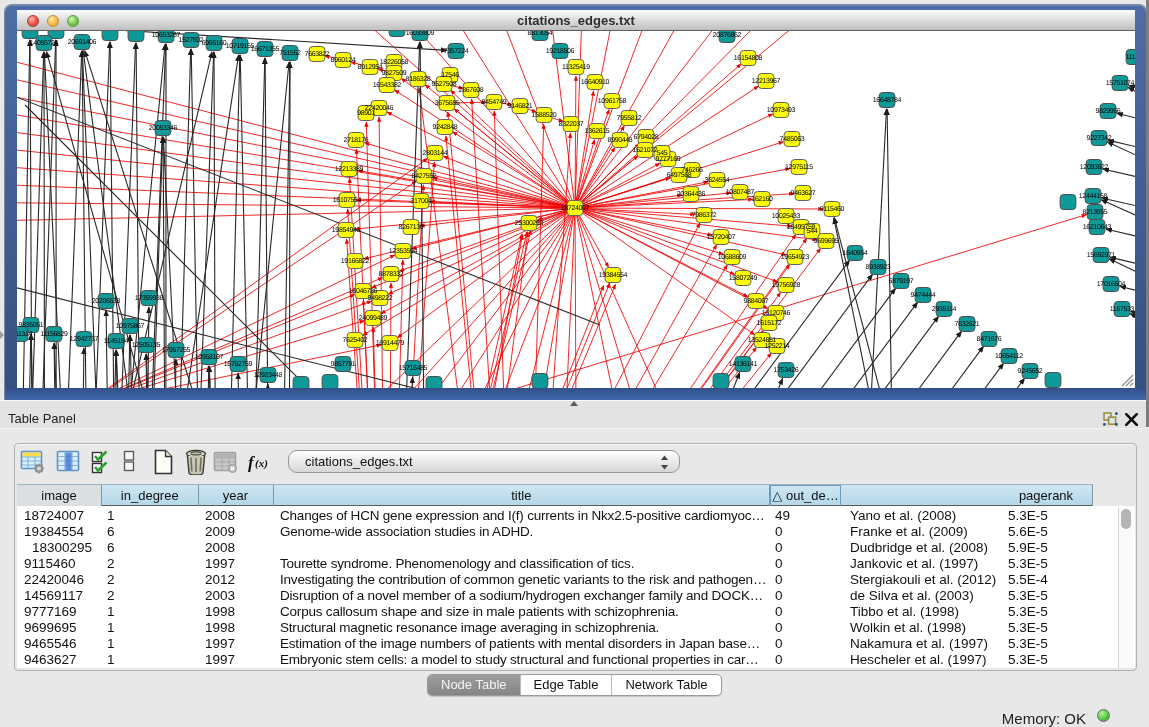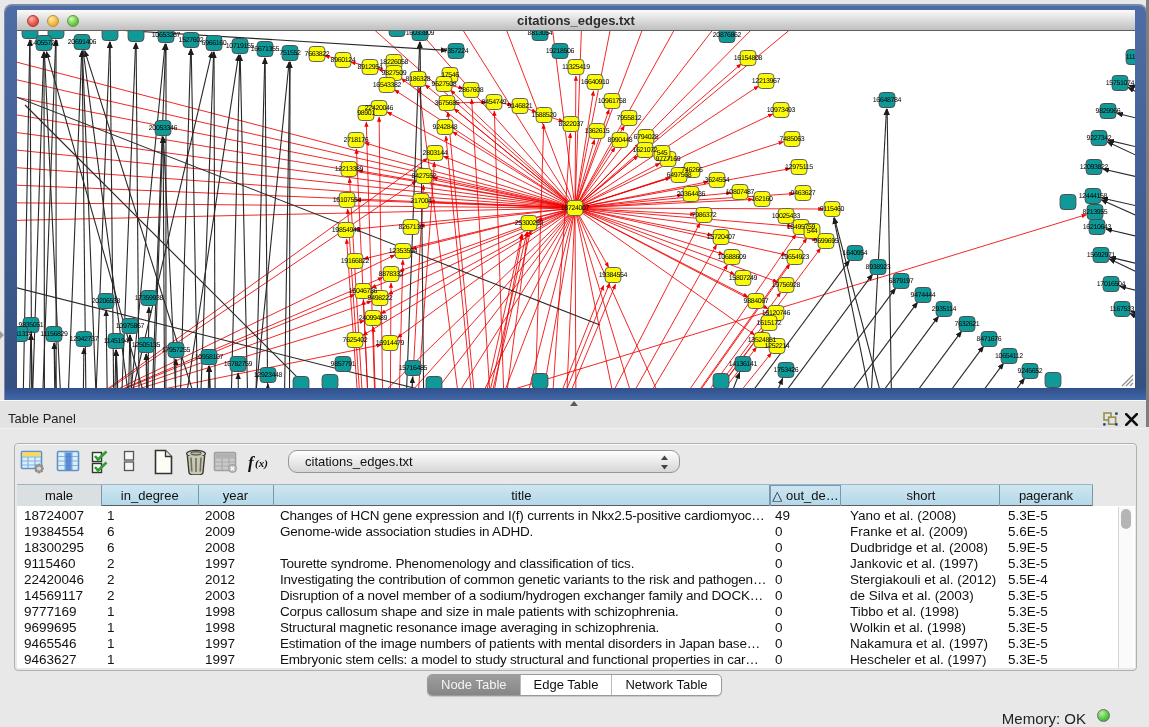--- a/index.html
+++ b/index.html
@@ -659,26 +659,25 @@
         <text x="1" y="15.5" font-family="Liberation Serif" font-style="italic" font-weight="bold" font-size="17" fill="#111">f</text>
         <text x="8" y="14.5" font-family="Liberation Serif" font-style="italic" font-weight="bold" font-size="11" fill="#111">(x)</text>
       </svg></div>
  <div id="dropdown">citations_edges.txt
    <svg style="position:absolute;right:10px;top:4px" width="9" height="15" viewBox="0 0 9 15">
      <path d="M4.5 0.5 L8 5 H1 z" fill="#444"></path>
         <path d="M4.5 14.5 L8 10 H1 z" fill="#444"></path>
    </svg>
  </div>
  <div id="thead">
-  <div class="hc" style="left:0;width:85px;background:#dadfe2">male</div>
+  <div class="hc" style="left:0;width:85px;background:#dadfe2">image</div>
   <div class="hc" style="left:85px;width:96.5px">in_degree</div>
   <div class="hc" style="left:181.5px;width:75px">year</div>
   <div class="hc" style="left:256.5px;width:496.5px">title</div>
   <div class="hc" style="left:753px;width:71px;border:1px solid #6f9cbd;border-bottom:none;line-height:19px">△ out_de…</div>
-  <div class="hc" style="left:826px;width:157px">short</div>
   <div class="hc" style="left:983px;width:93px">pagerank</div>
  </div>
  <div id="twhite"></div>
  <div class="row" style="top:508px">
       <span style="left:24px">18724007</span>
       <span style="left:107px">1</span>
       <span style="left:205px">2008</span>
       <span style="left:280px;letter-spacing:-0.2px">Changes of HCN gene expression and I(f) currents in Nkx2.5-positive cardiomyoc…</span>
       <span style="left:775px">49</span>
       <span style="left:850px">Yano et al. (2008)</span>
@@ -687,21 +686,21 @@
     <div class="row" style="top:524px">
       <span style="left:24px">19384554</span>
       <span style="left:107px">6</span>
       <span style="left:205px">2009</span>
       <span style="left:280px;letter-spacing:-0.2px">Genome-wide association studies in ADHD.</span>
       <span style="left:775px">0</span>
       <span style="left:850px">Franke et al. (2009)</span>
       <span style="left:1008px">5.6E-5</span>
     </div>
     <div class="row" style="top:540px">
-      <span style="left:24px">18300295</span>
+      <span style="left:32px">18300295</span>
       <span style="left:107px">6</span>
       <span style="left:205px">2008</span>
       <span style="left:775px">0</span>
       <span style="left:850px">Dudbridge et al. (2008)</span>
       <span style="left:1008px">5.9E-5</span>
     </div>
     <div class="row" style="top:556px">
       <span style="left:24px">9115460</span>
       <span style="left:107px">2</span>
       <span style="left:205px">1997</span>

